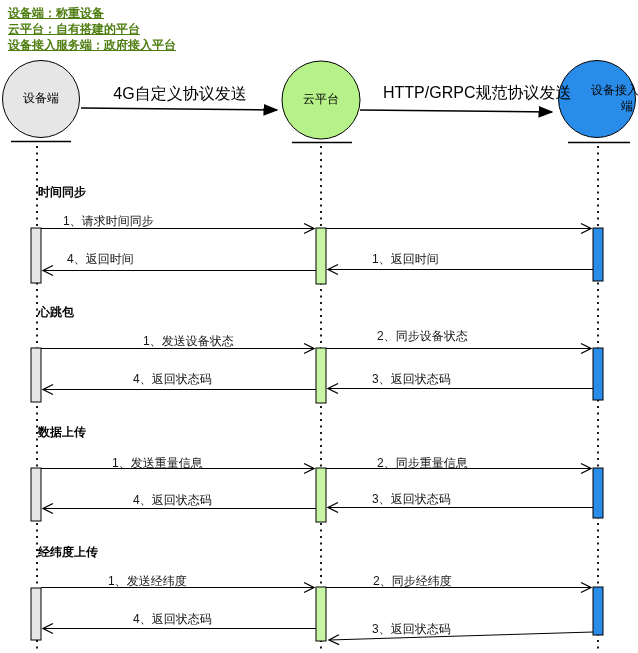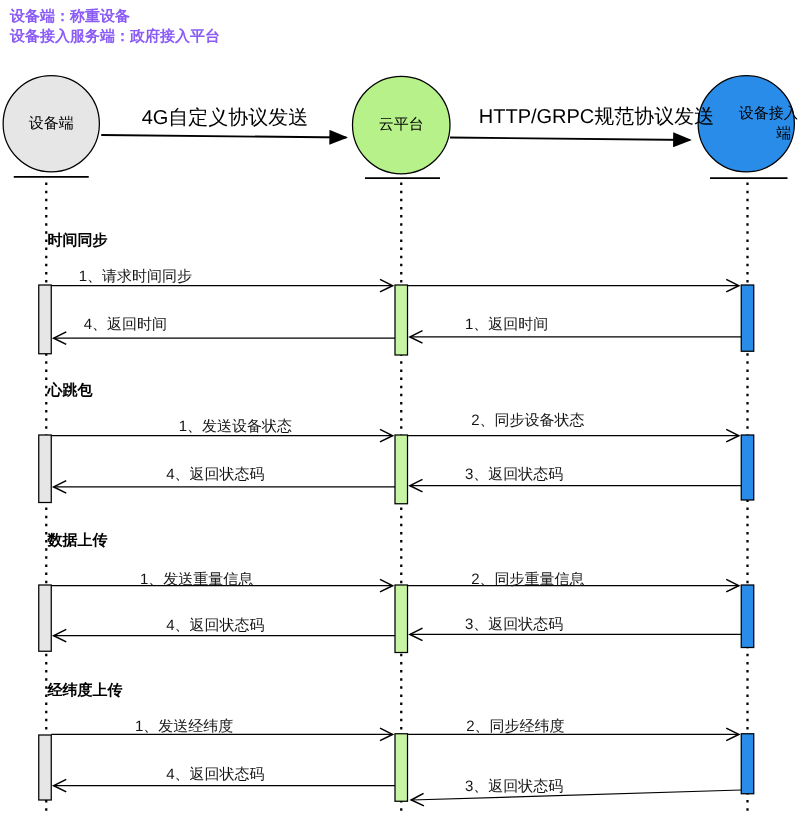--- a/index.html
+++ b/index.html
@@ -2,21 +2,21 @@
 <html><head>
 <meta charset="utf-8">
 <style>
   html,body{margin:0;padding:0;background:#fff;}
   .stage{
     position:relative;width:638px;height:653px;background:#ffffff;
     font-family:"Liberation Sans","DejaVu Sans",sans-serif;overflow:hidden;color:#000;
   }
   .stage svg{position:absolute;left:0;top:0;}
   .notes{position:absolute;left:8px;top:5px;}
-  .note{font-size:12px;font-weight:bold;color:#8b5cf6;line-height:16px;white-space:nowrap;}
+  .note{font-size:12px;font-weight:bold;color:#4d7c0f;line-height:16px;white-space:nowrap;text-decoration:underline;}
   .actor-label{
     position:absolute;display:flex;align-items:center;justify-content:center;
     text-align:center;font-size:12px;line-height:1.3;color:#000;
   }
   .linklabel{position:absolute;font-size:16px;color:#000;text-align:center;white-space:nowrap;}
   .sec-title{position:absolute;font-size:12px;font-weight:bold;color:#000;white-space:nowrap;}
   .msg{position:absolute;font-size:12px;color:#141414;white-space:nowrap;}
   .lifeline{stroke:#000;stroke-width:1.8;stroke-dasharray:2 4.5;fill:none;}
   .ground{stroke:#000;stroke-width:1.5;}
   .shape{stroke:#000;stroke-width:1;}
@@ -85,20 +85,21 @@
     <line class="msgline" x1="316" y1="508.5" x2="43" y2="508.5" marker-end="url(#head-open)"></line>
 
     <line class="msgline" x1="41" y1="587.5" x2="314" y2="587.5" marker-end="url(#head-open)"></line>
     <line class="msgline" x1="326" y1="587.5" x2="591" y2="587.5" marker-end="url(#head-open)"></line>
     <line class="msgline" x1="593" y1="632" x2="329" y2="640" marker-end="url(#head-open)"></line>
     <line class="msgline" x1="316" y1="628.5" x2="43" y2="628.5" marker-end="url(#head-open)"></line>
   </svg>
 
   <div class="notes">
     <div class="note">设备端：称重设备</div>
+    <div class="note">云平台：自有搭建的平台</div>
     <div class="note">设备接入服务端：政府接入平台</div>
   </div>
 
   <div class="actor-label" style="left:283px;top:62px;width:76px;height:76px;">云平台</div>
   <div class="actor-label" style="left:4px;top:61px;width:74px;height:76px;">设备端</div>
   <div class="actor-label" style="left:589px;top:61px;width:76px;height:76px;">设备接入服务端</div>
 
   <div class="linklabel" style="left:100px;top:84px;width:160px;">4G自定义协议发送</div>
   <div class="linklabel" style="left:383px;top:83px;width:160px;">HTTP/GRPC规范协议发送</div>
 

